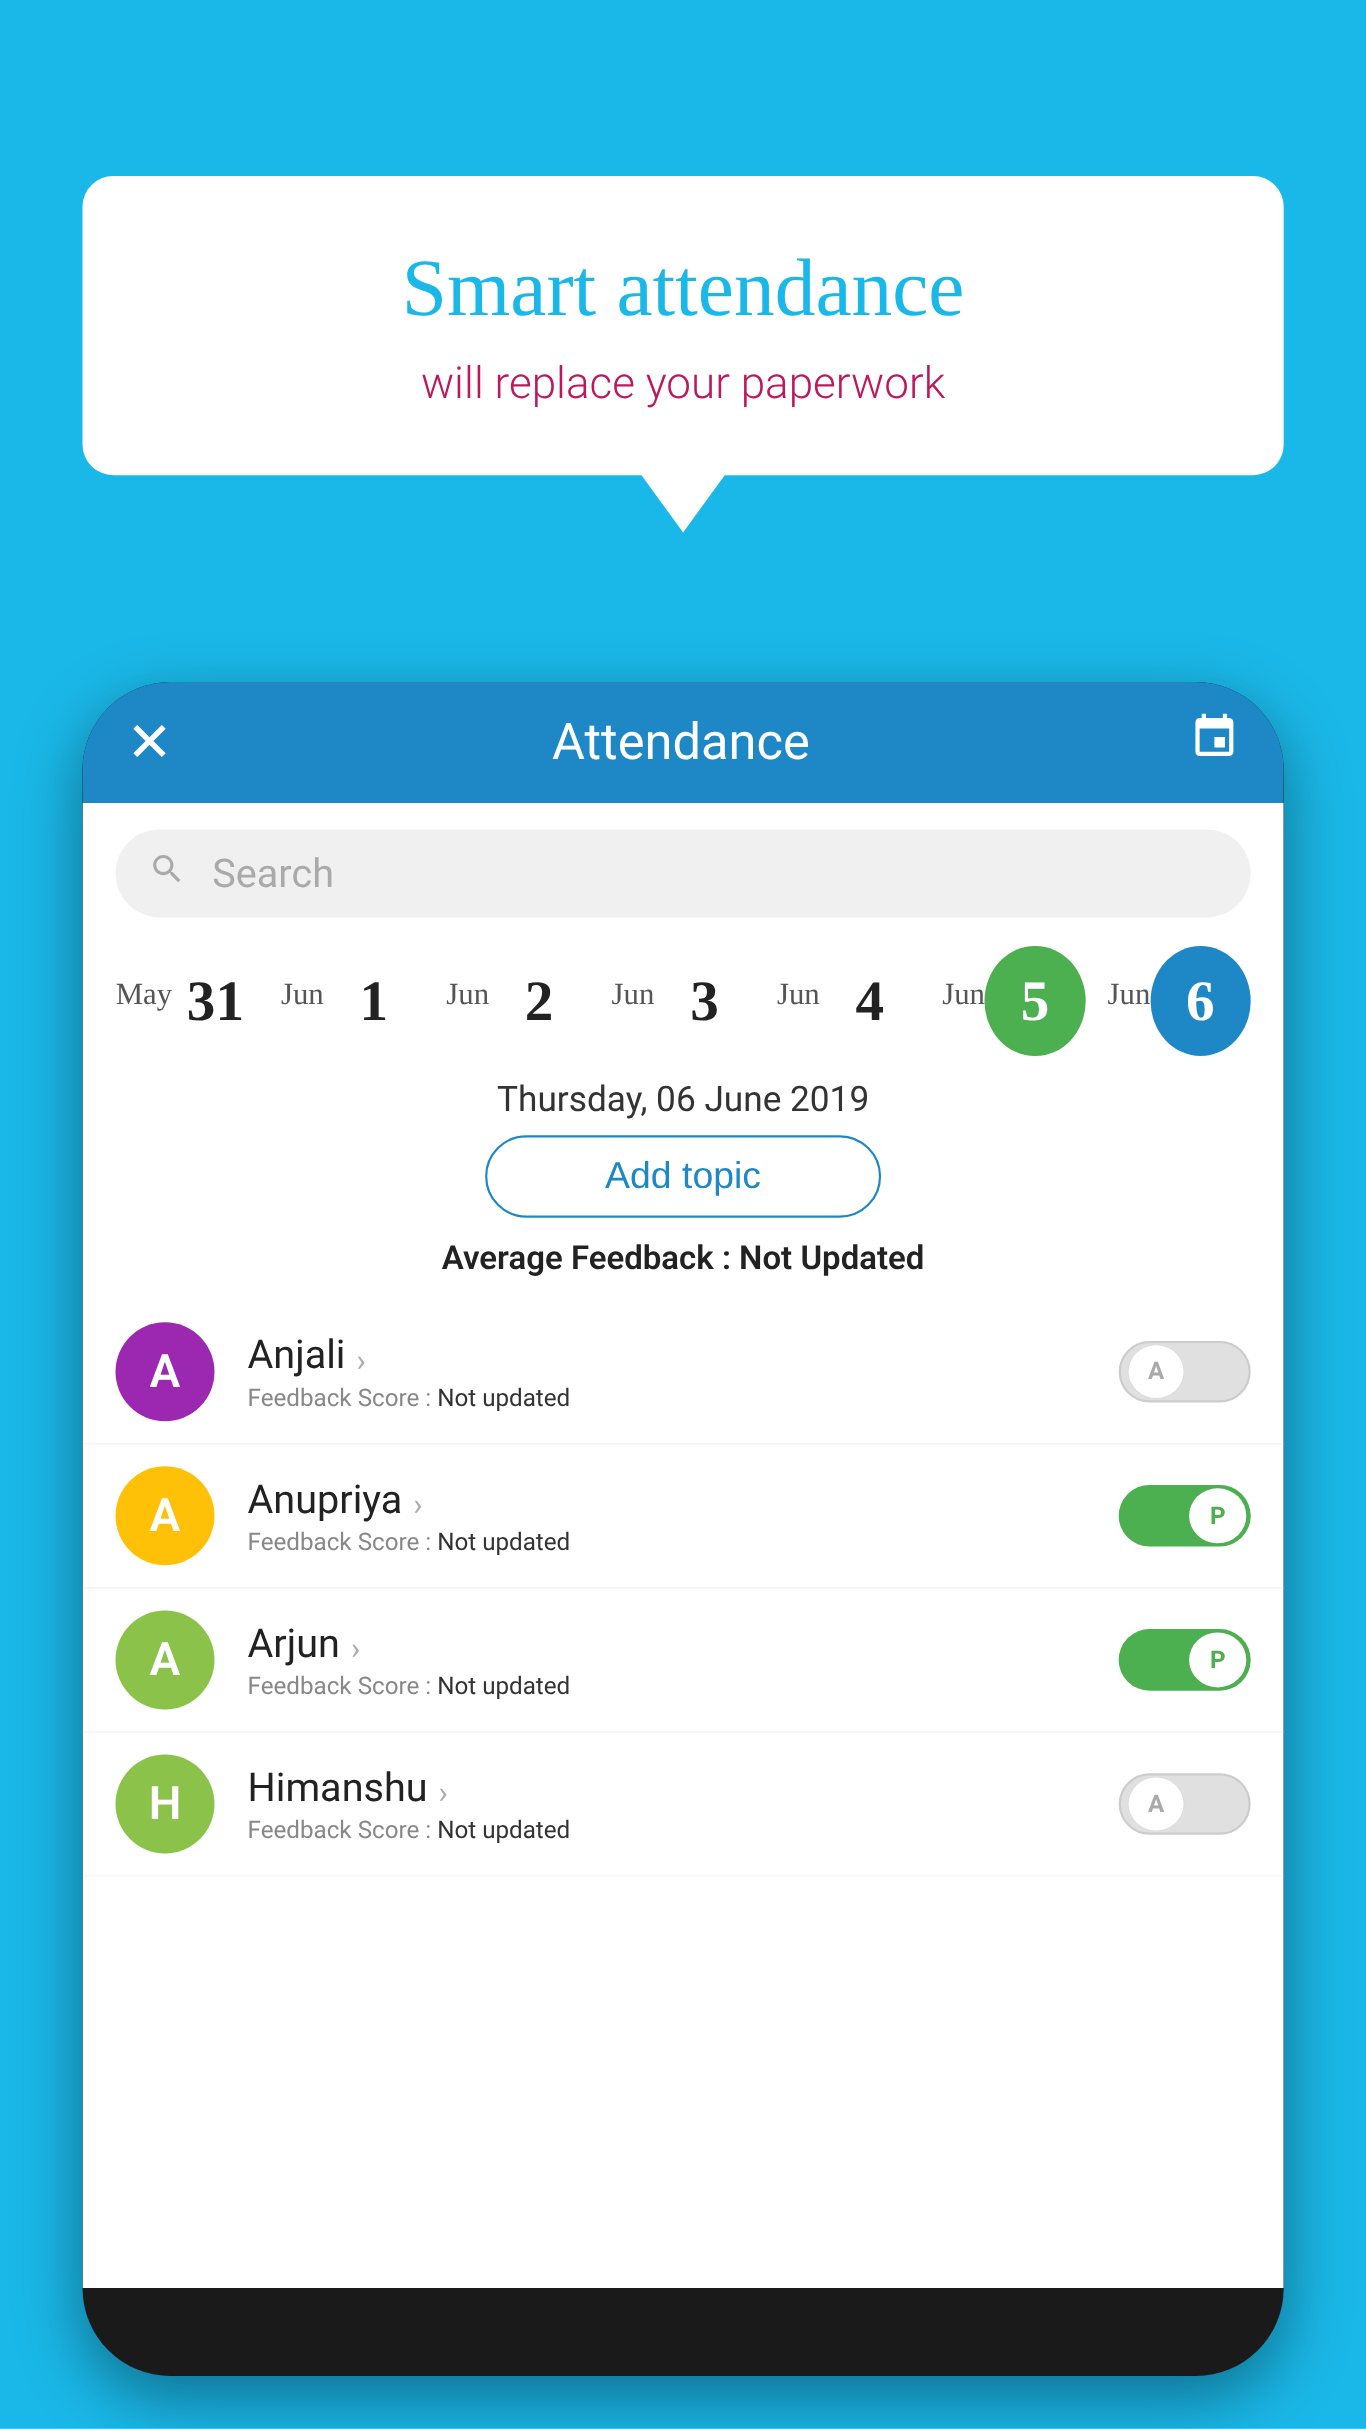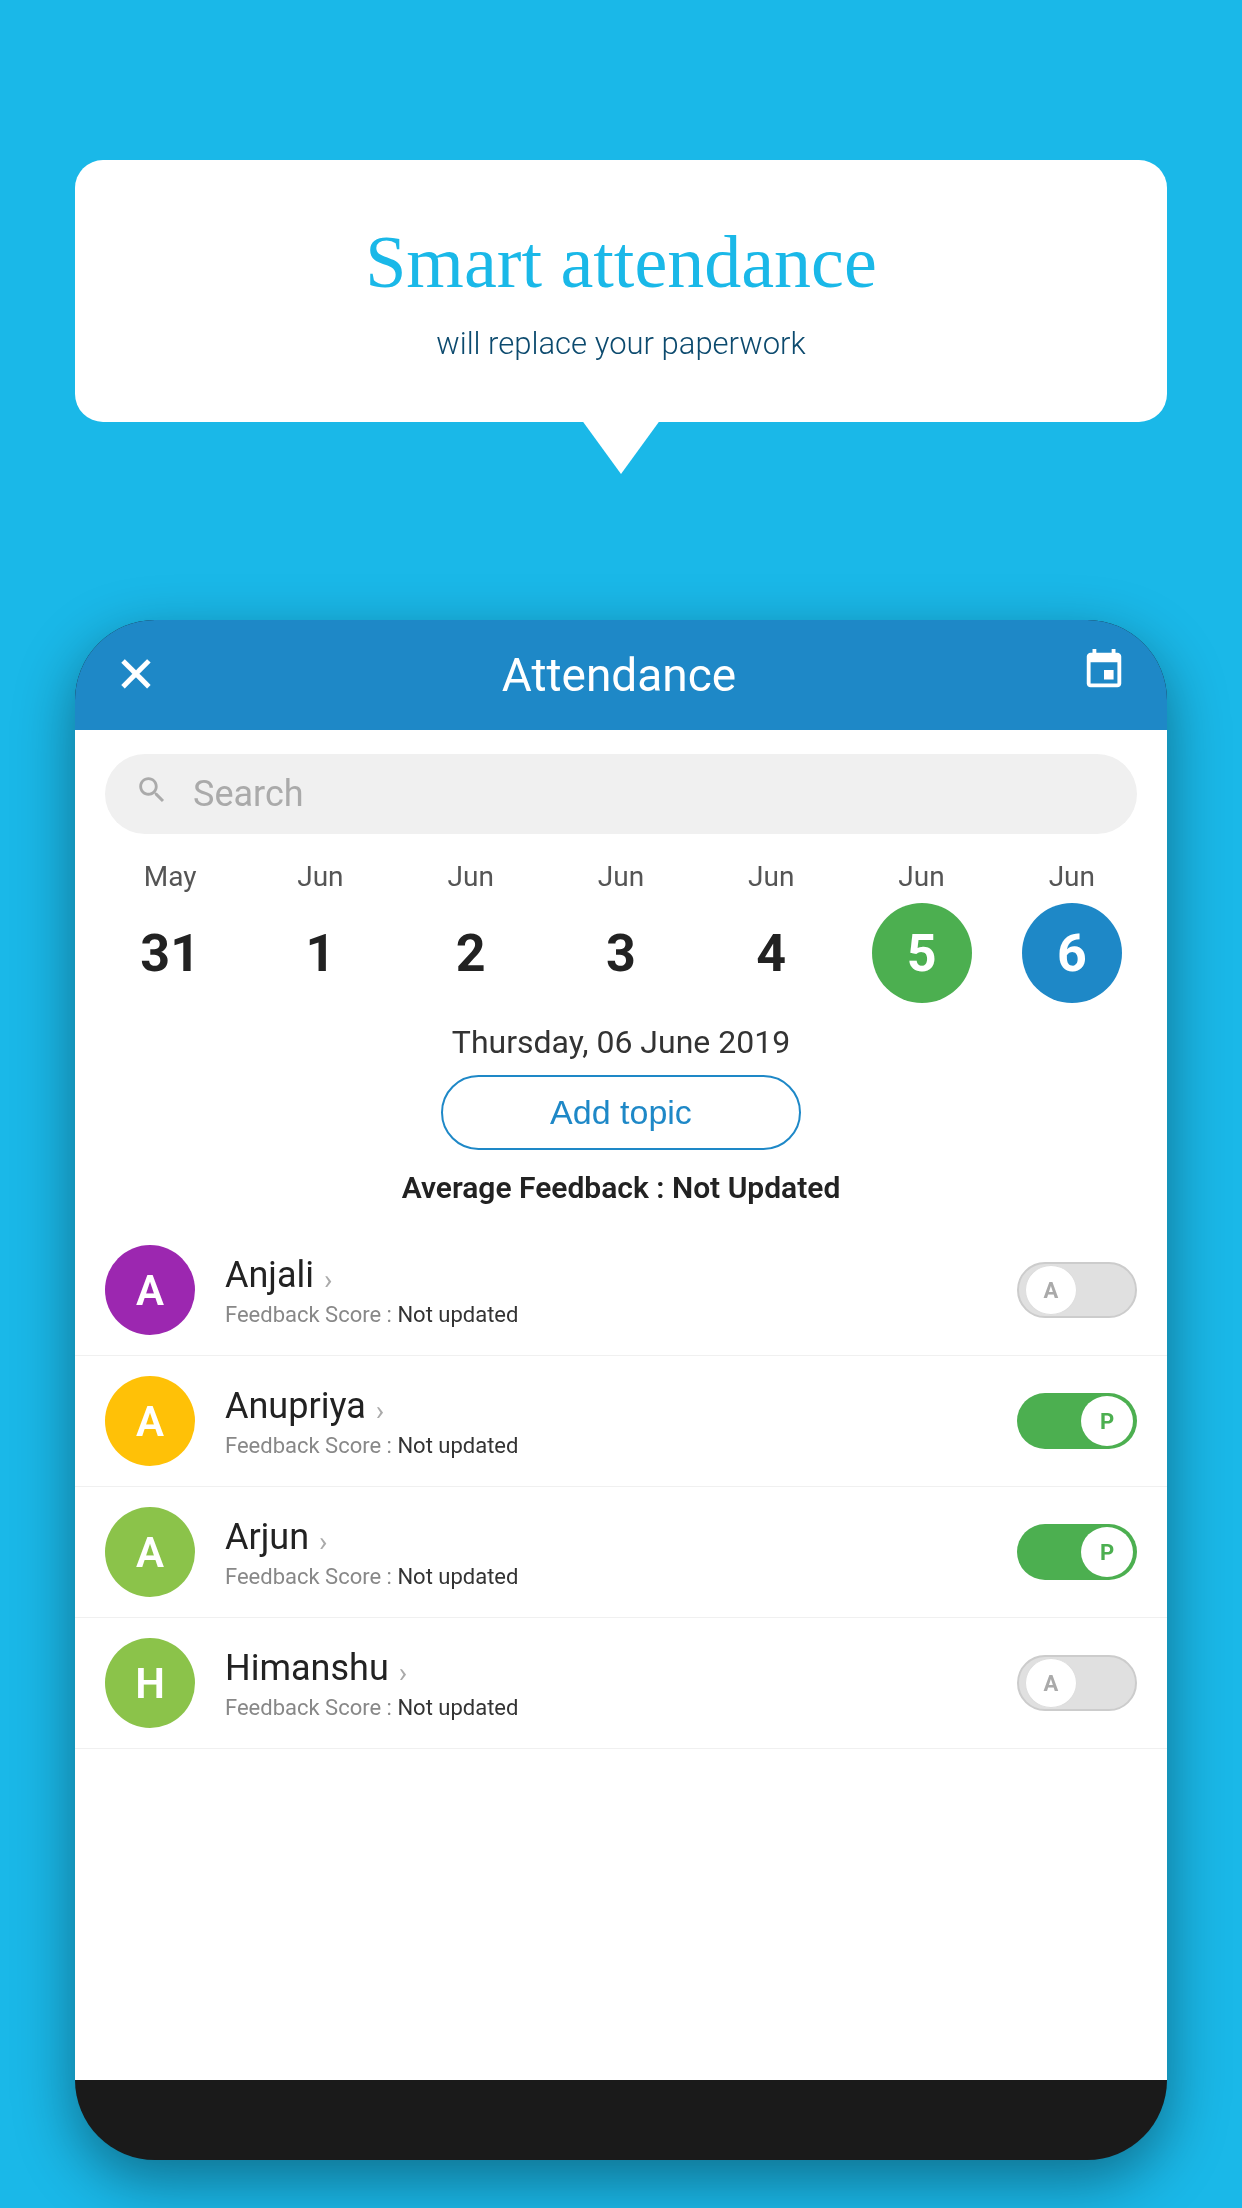--- a/index.html
+++ b/index.html
@@ -39,22 +39,22 @@
       border-top: 55px solid white;
     }
     .speech-bubble h1 {
       font-size: 74px;
       color: #1ab8e8;
       font-weight: 400;
       margin-bottom: 20px;
       font-family: Liberation Serif, serif;
     }
     .speech-bubble p {
-      font-size: 31px;
-      color: #0c4a6e;
+      font-size: 40px;
+      color: #be185d;
       font-weight: 300;
     }
 
     
     .phone-frame {
       position: absolute;
       top: 620px;
       left: 75px;
       right: 75px;
       height: 1540px;
@@ -161,23 +161,24 @@
 
     
     .date-strip {
       display: flex;
       justify-content: space-around;
       padding: 16px 20px 0;
       align-items: center;
     }
     .date-item {
       display: flex;
-      flex-direction: column;
+      flex-direction: row;
       align-items: center;
       width: 130px;
+      font-family: Liberation Serif, serif;
     }
     .date-month {
       font-size: 28px;
       color: #555;
       margin-bottom: 10px;
     }
     .date-num {
       font-size: 52px;
       font-weight: 700;
       color: #222;

